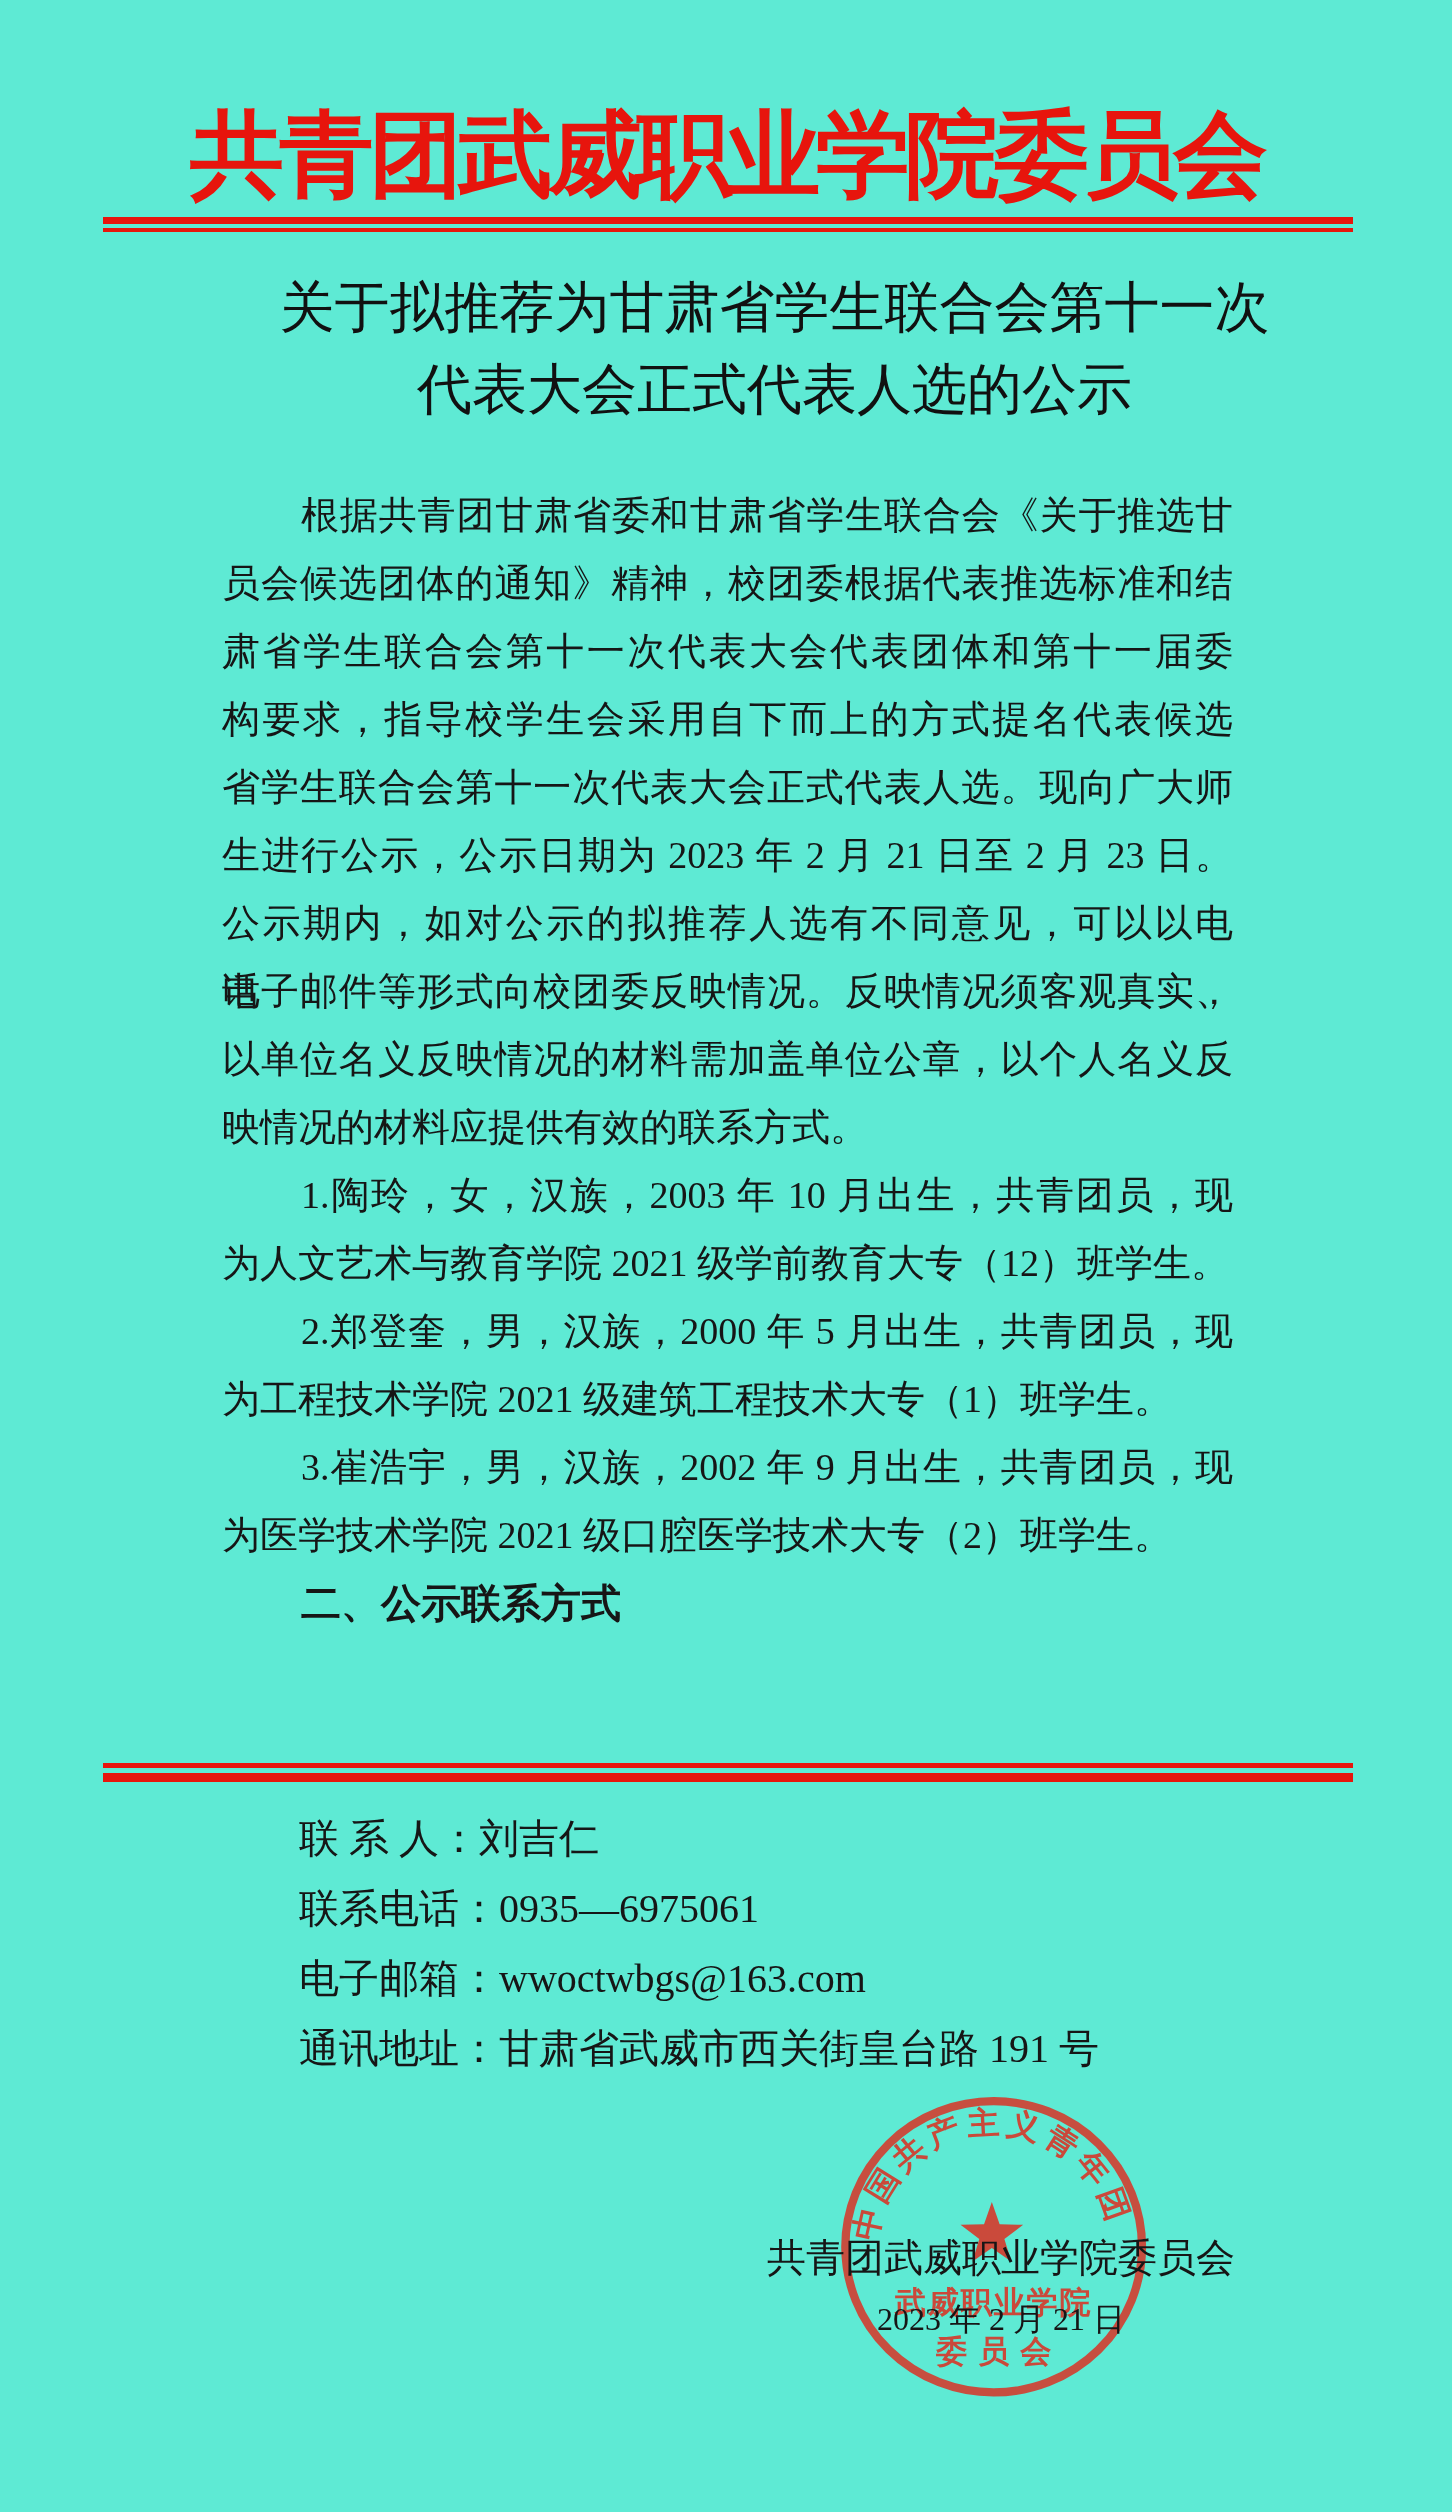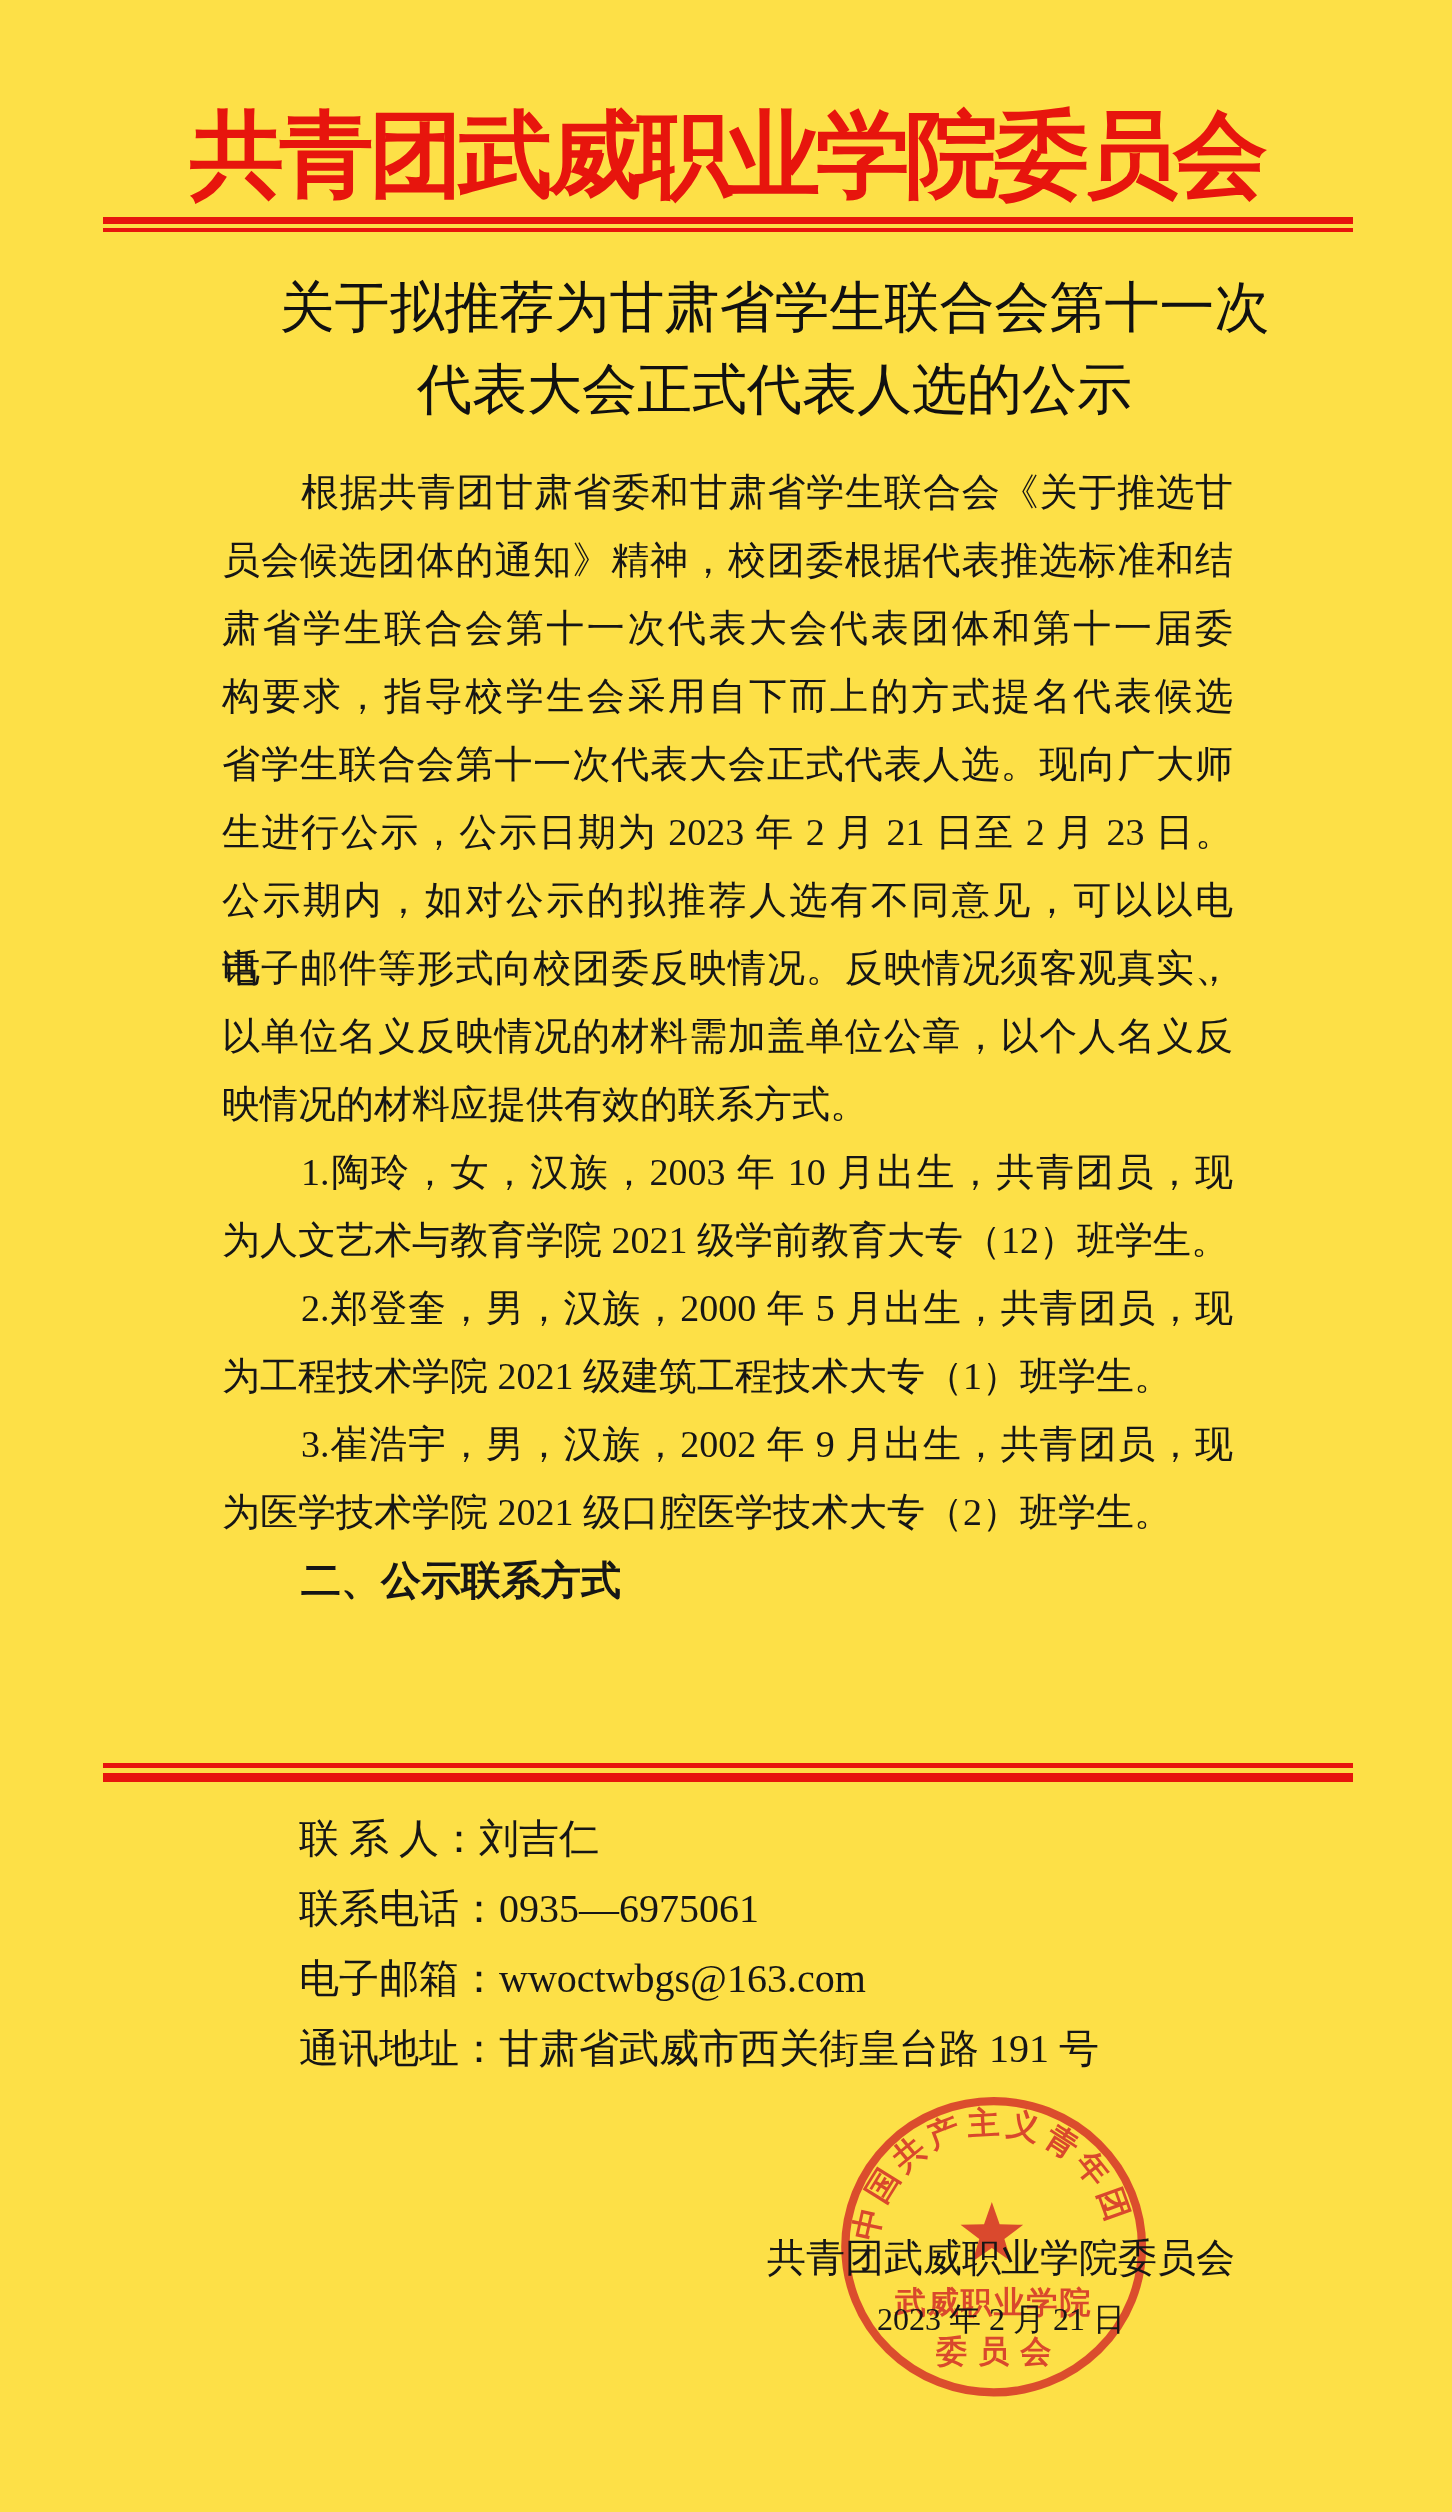--- a/index.html
+++ b/index.html
@@ -1,19 +1,19 @@
 <!DOCTYPE html>
 <html style="font-size:14.6px"><head>
 <meta charset="utf-8">
 <style>
   html,body{margin:0;padding:0;background:#ffffff;}
   .page{
     position:relative;
     width:1453px;height:2512px;
-    background:#fde047;
+    background:#5eead4;
     font-family:"Liberation Serif","DejaVu Serif",serif;
     color:#161616;
     overflow:hidden;
   }
   
   .masthead{
     position:absolute;top:92px;left:0;width:100%;
     text-align:center;
     font-size:94px;font-weight:bold;
     letter-spacing:-4.6px;
@@ -29,21 +29,21 @@
   .doc-title{
     position:absolute;top:267px;left:0;width:100%;
     text-align:center;font-weight:normal;
     font-size:55px;line-height:82px;
     color:#111;
     white-space:nowrap;
     padding-left:48px;
   }
   
   .body-block{
-    position:absolute;top:458px;left:222px;width:1011px;
+    position:absolute;top:481px;left:222px;width:1011px;
     font-size:38px;line-height:68px;
   }
   .bl{height:68px;overflow:visible;white-space:nowrap;}
   .just{text-align:justify;text-align-last:justify;white-space:normal;}
   .ind{text-indent:79px;}
   .hei{
     font-family:"Liberation Sans","DejaVu Sans",sans-serif;
     font-weight:bold;font-size:40px;
   }
   

